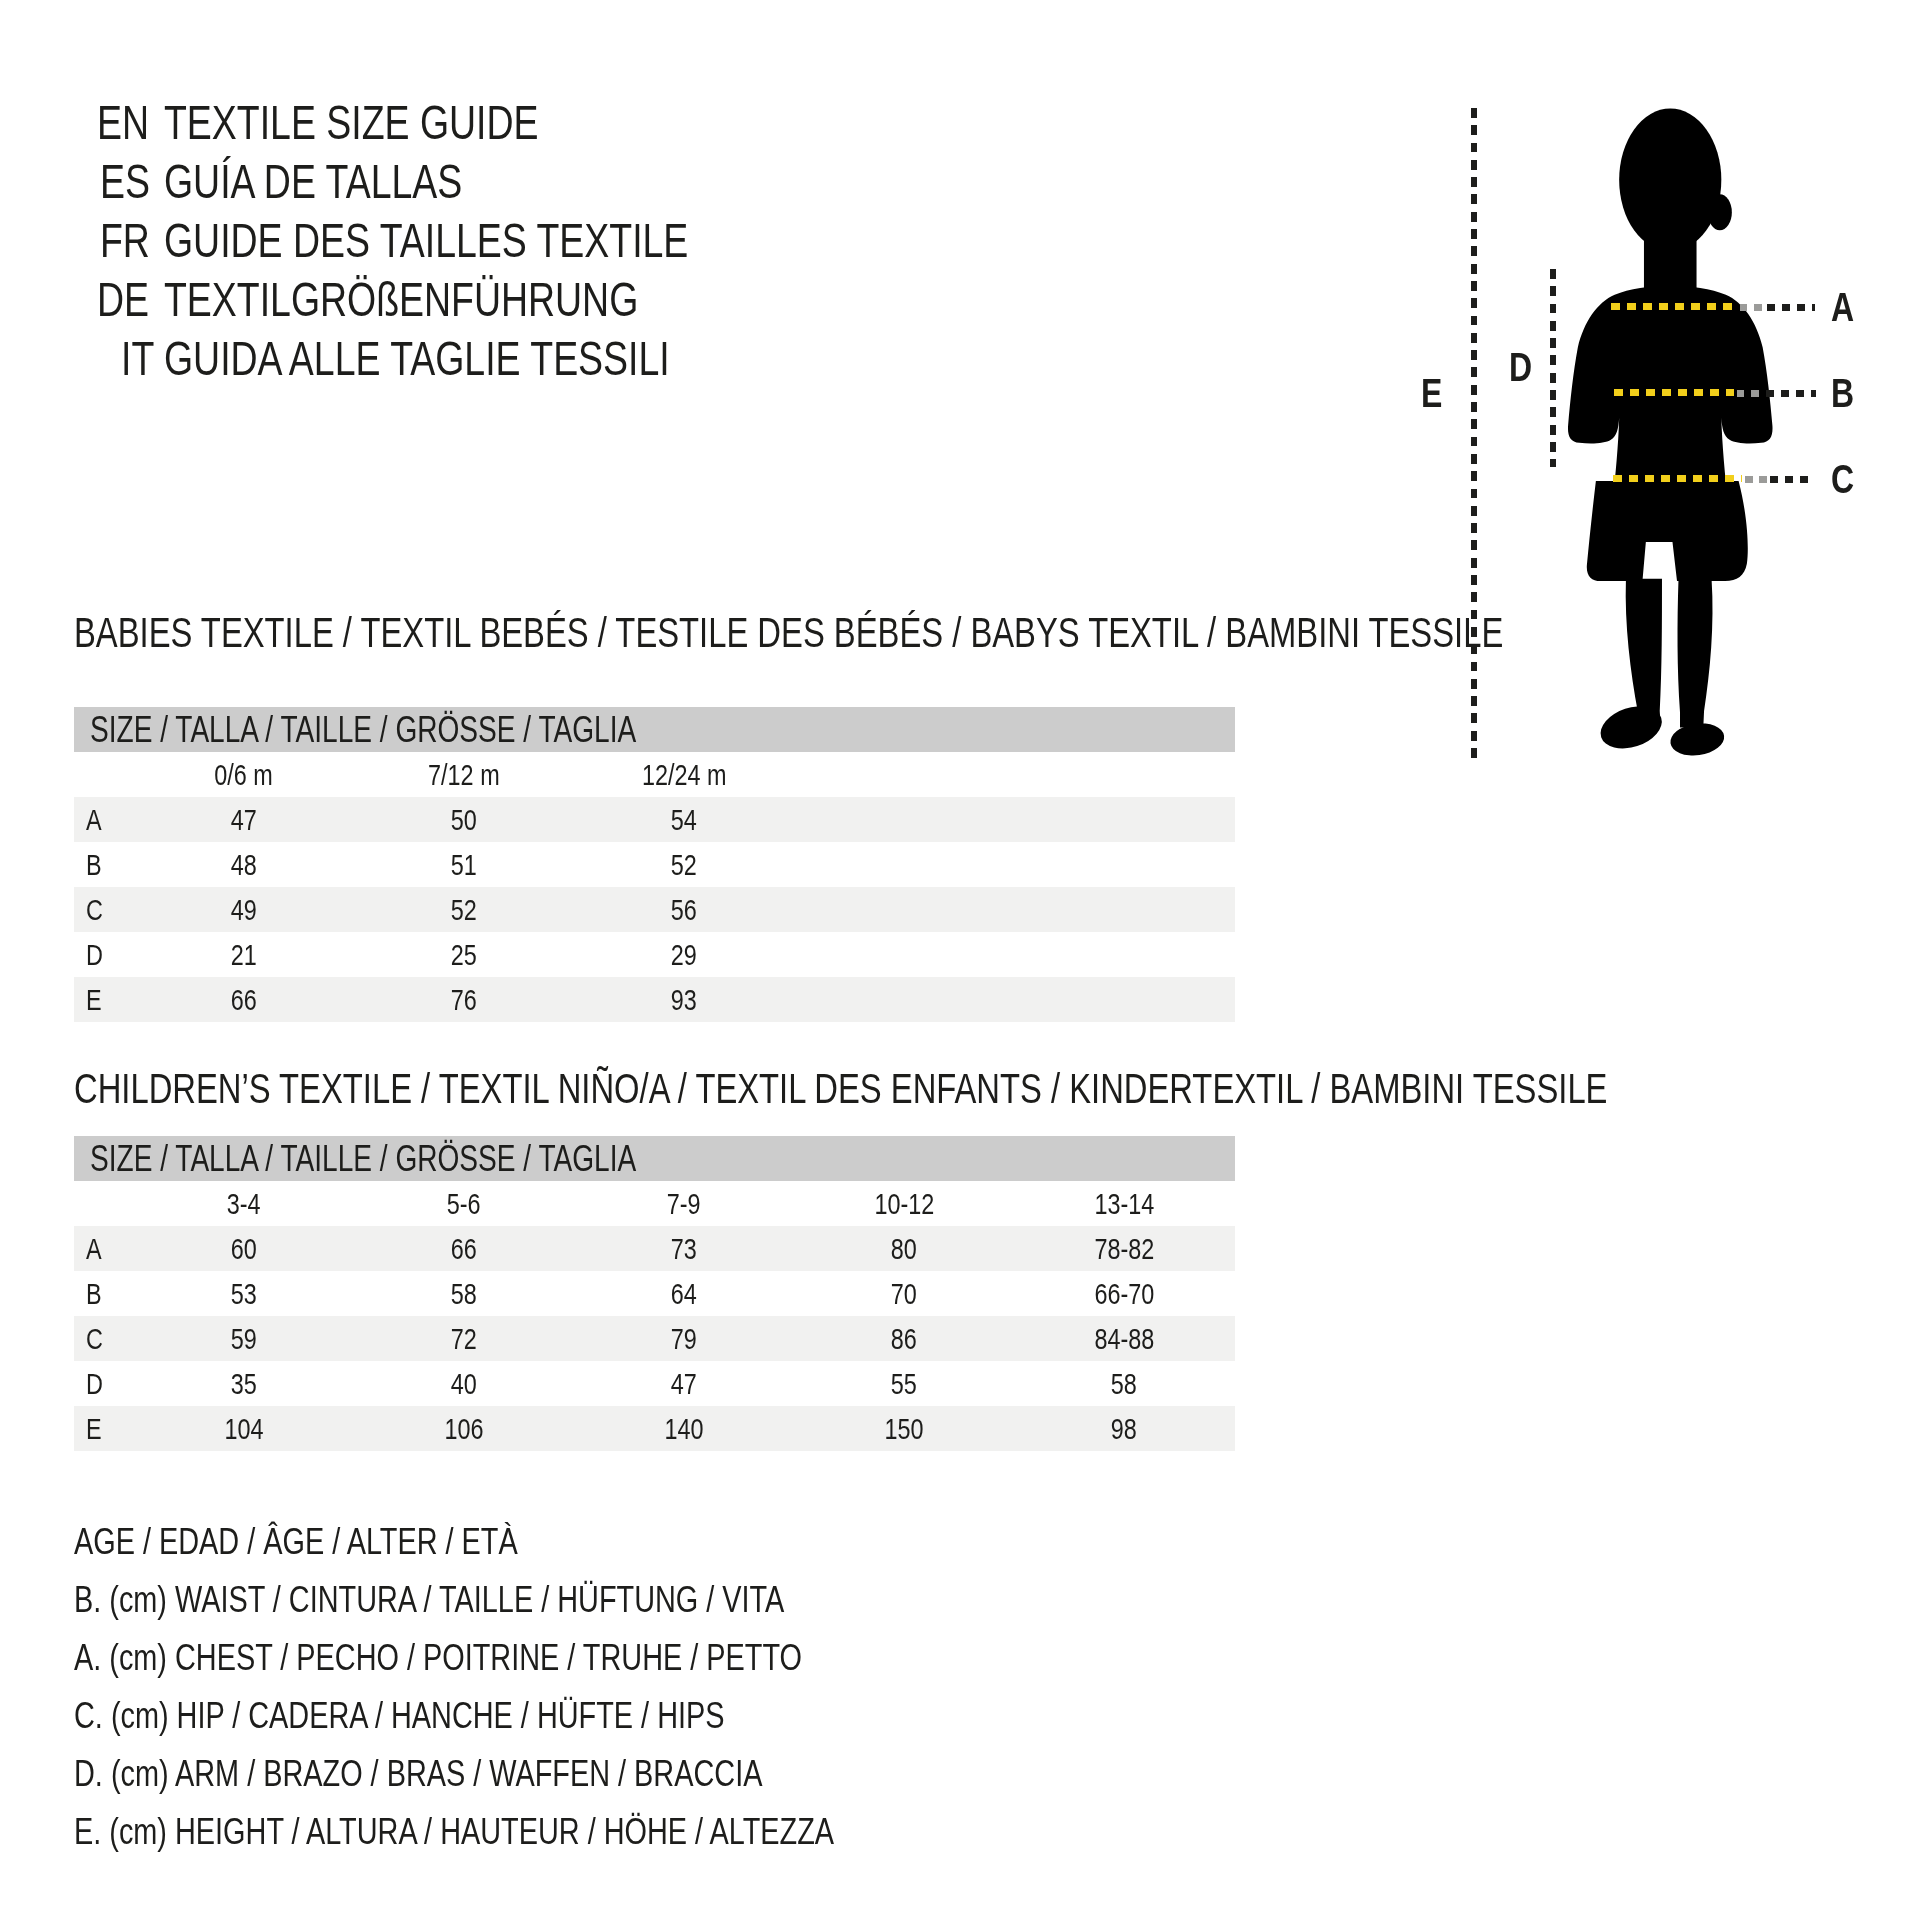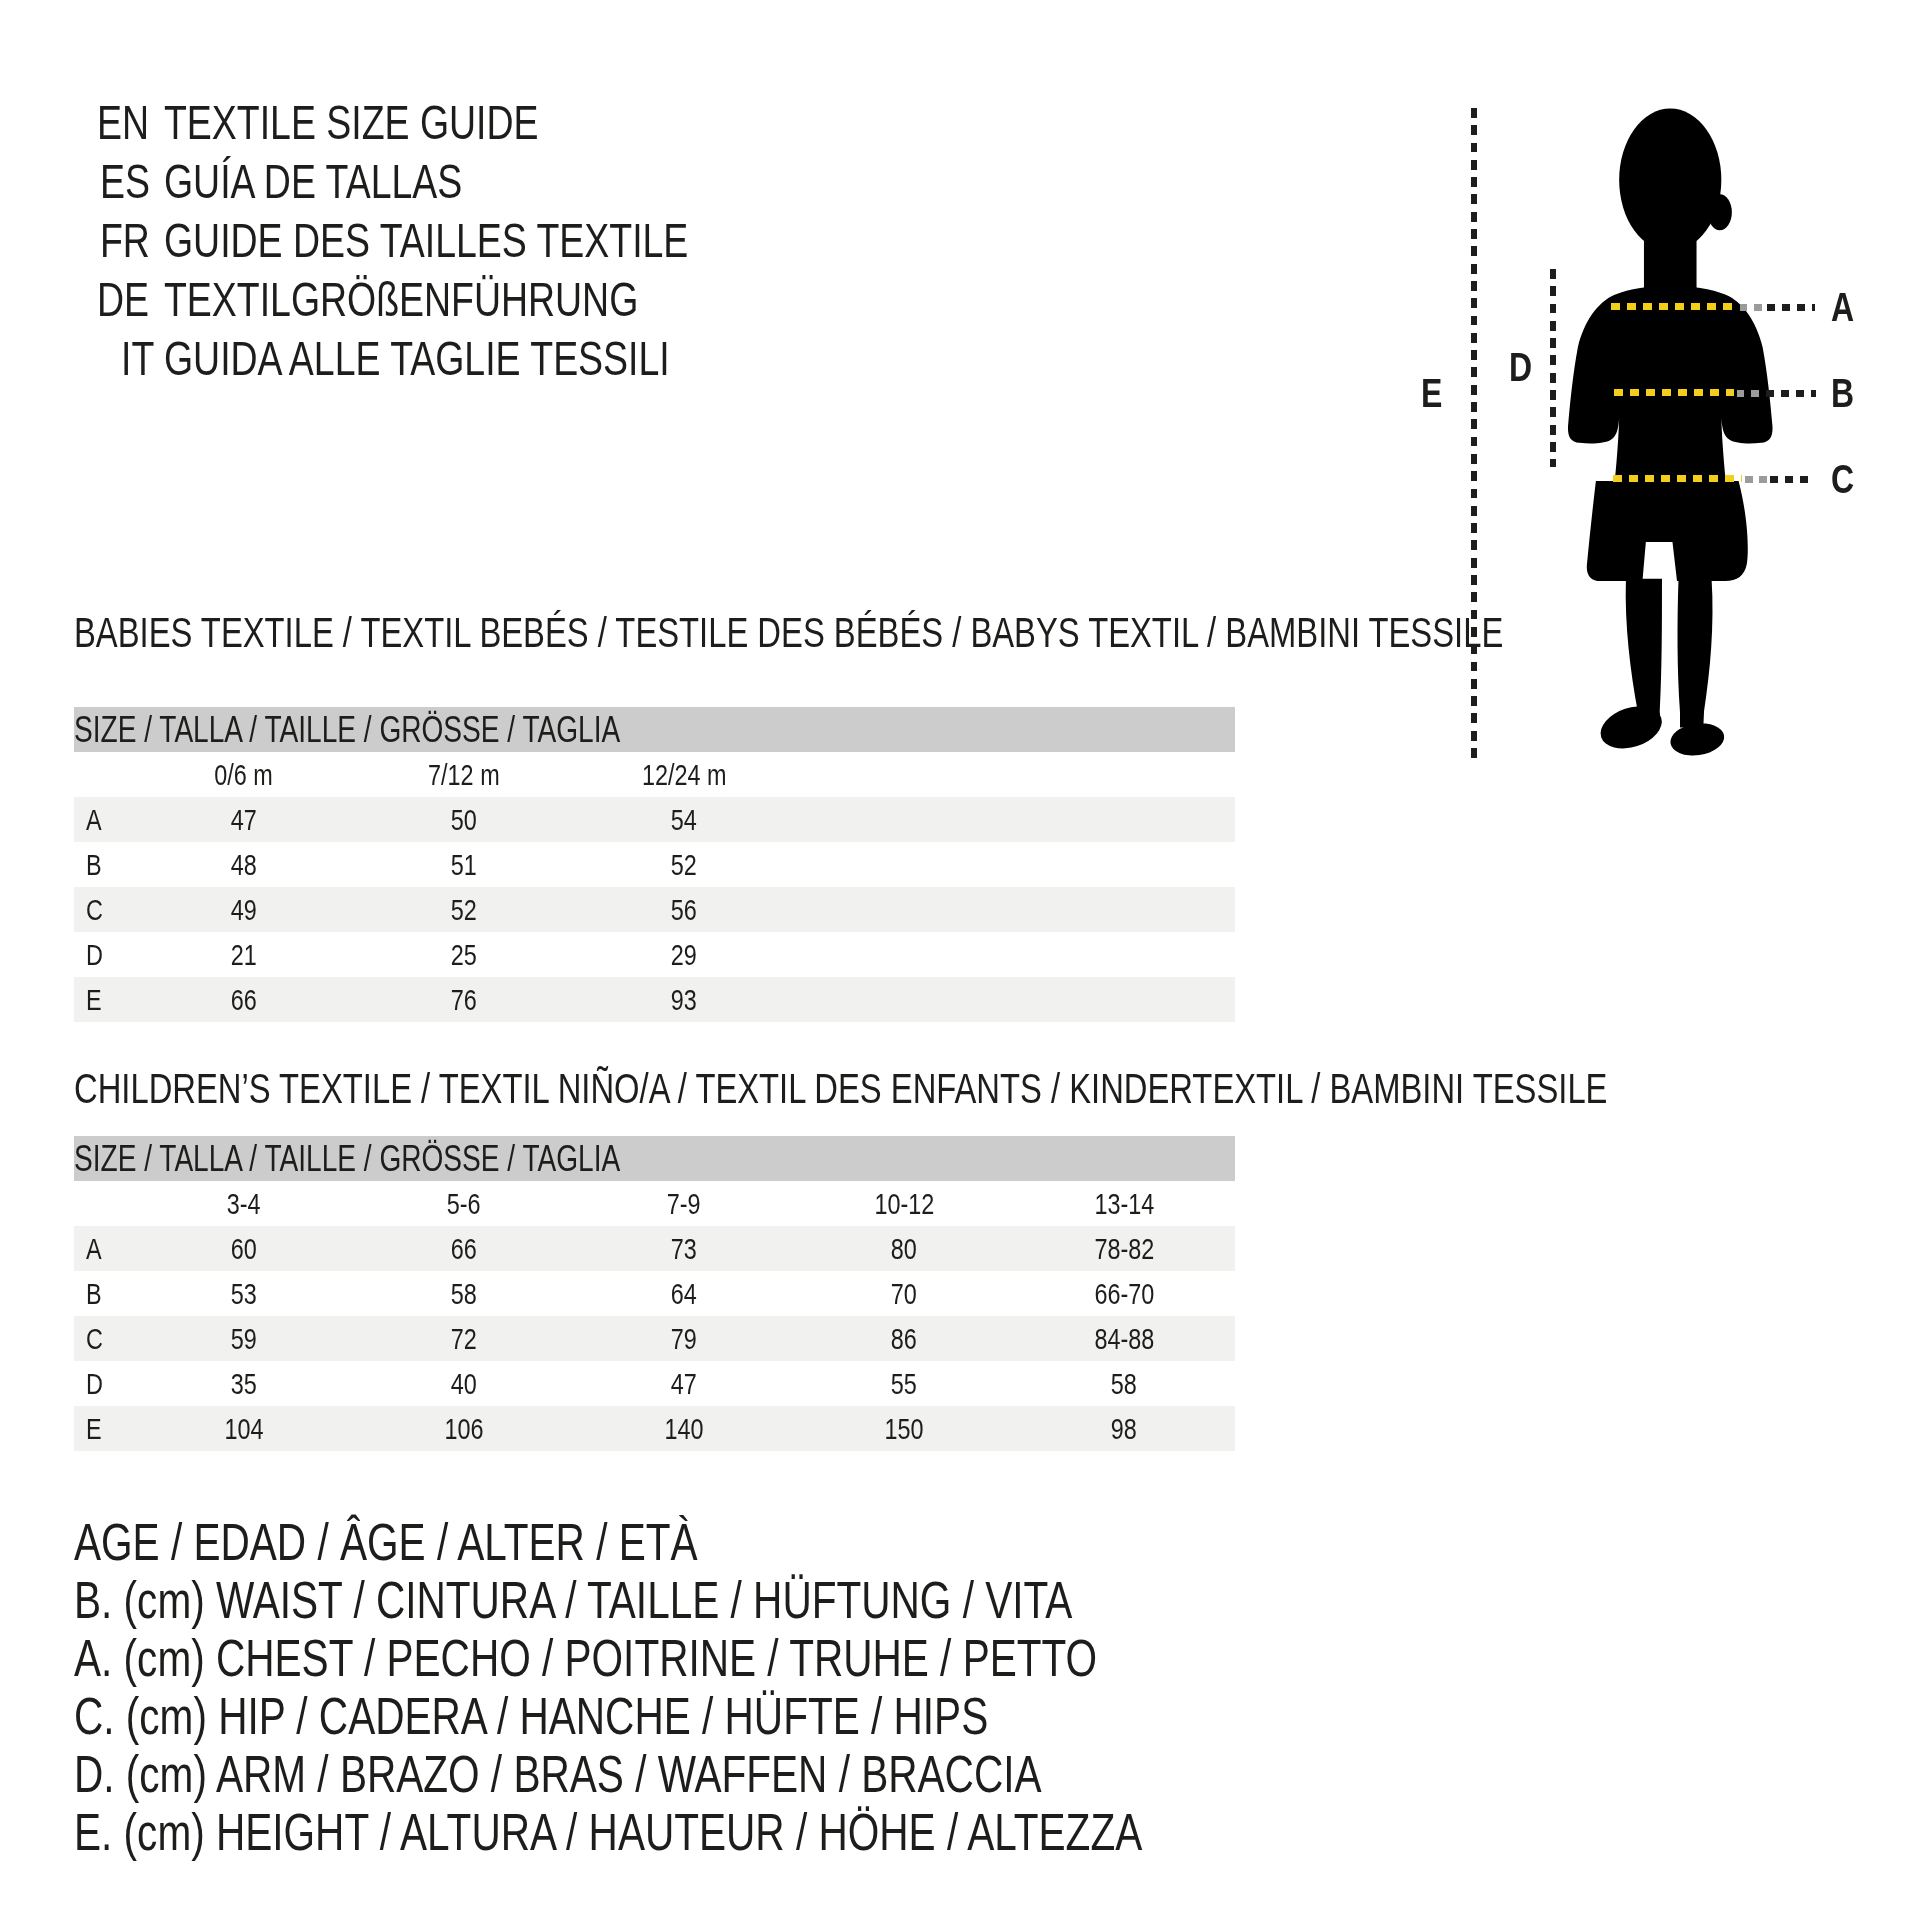--- a/index.html
+++ b/index.html
@@ -41,37 +41,37 @@
   #label-d{left:1509px;top:347px;}
   #label-e{left:1421px;top:373px;}
 
   
   .heading{position:absolute;left:74px;font-size:42px;line-height:44px;}
   #babies-heading{top:611px;text-align:right;}
   #children-heading{top:1067px;}
 
   
   .sizebar{position:absolute;left:74px;width:1161px;height:45px;background:var(--bar,#cccccc);
-    display:flex;align-items:center;padding-left:0;box-sizing:border-box;font-size:36px;}
+    display:flex;align-items:center;padding-left:16px;box-sizing:border-box;font-size:36px;}
   #babies-bar{top:707px;}
   #children-bar{top:1136px;}
 
   
   .grid{position:absolute;left:74px;width:1161px;}
   #babies-grid{top:752px;}
   #children-grid{top:1181px;}
   .trow{display:flex;height:45px;align-items:center;font-size:30px;}
   .trow.stripe{background:var(--stripe,#f1f1f0);}
   .lcell{width:60px;padding-left:12px;box-sizing:border-box;}
   .dcell{width:220px;text-align:center;}
   .fill{flex:1;}
 
   
   .legend{position:absolute;left:74px;top:1513px;}
-  .legend-line{height:58px;display:flex;align-items:center;font-size:52px;}
+  .legend-line{height:58px;display:flex;align-items:center;font-size:37px;}
 </style>
 </head>
 <body>
 
 <div class="page" style="--text: #1d1d1b; --bar: #cccccc; --stripe: #f1f1f0; --yellow: #f2cf1b; --gray: #9b9b99;">
 
   <div class="lang">
       <div class="lrow">
         <div class="code"><span class="c">EN</span></div>
         <div class="title"><span class="c">TEXTILE SIZE GUIDE</span></div>

